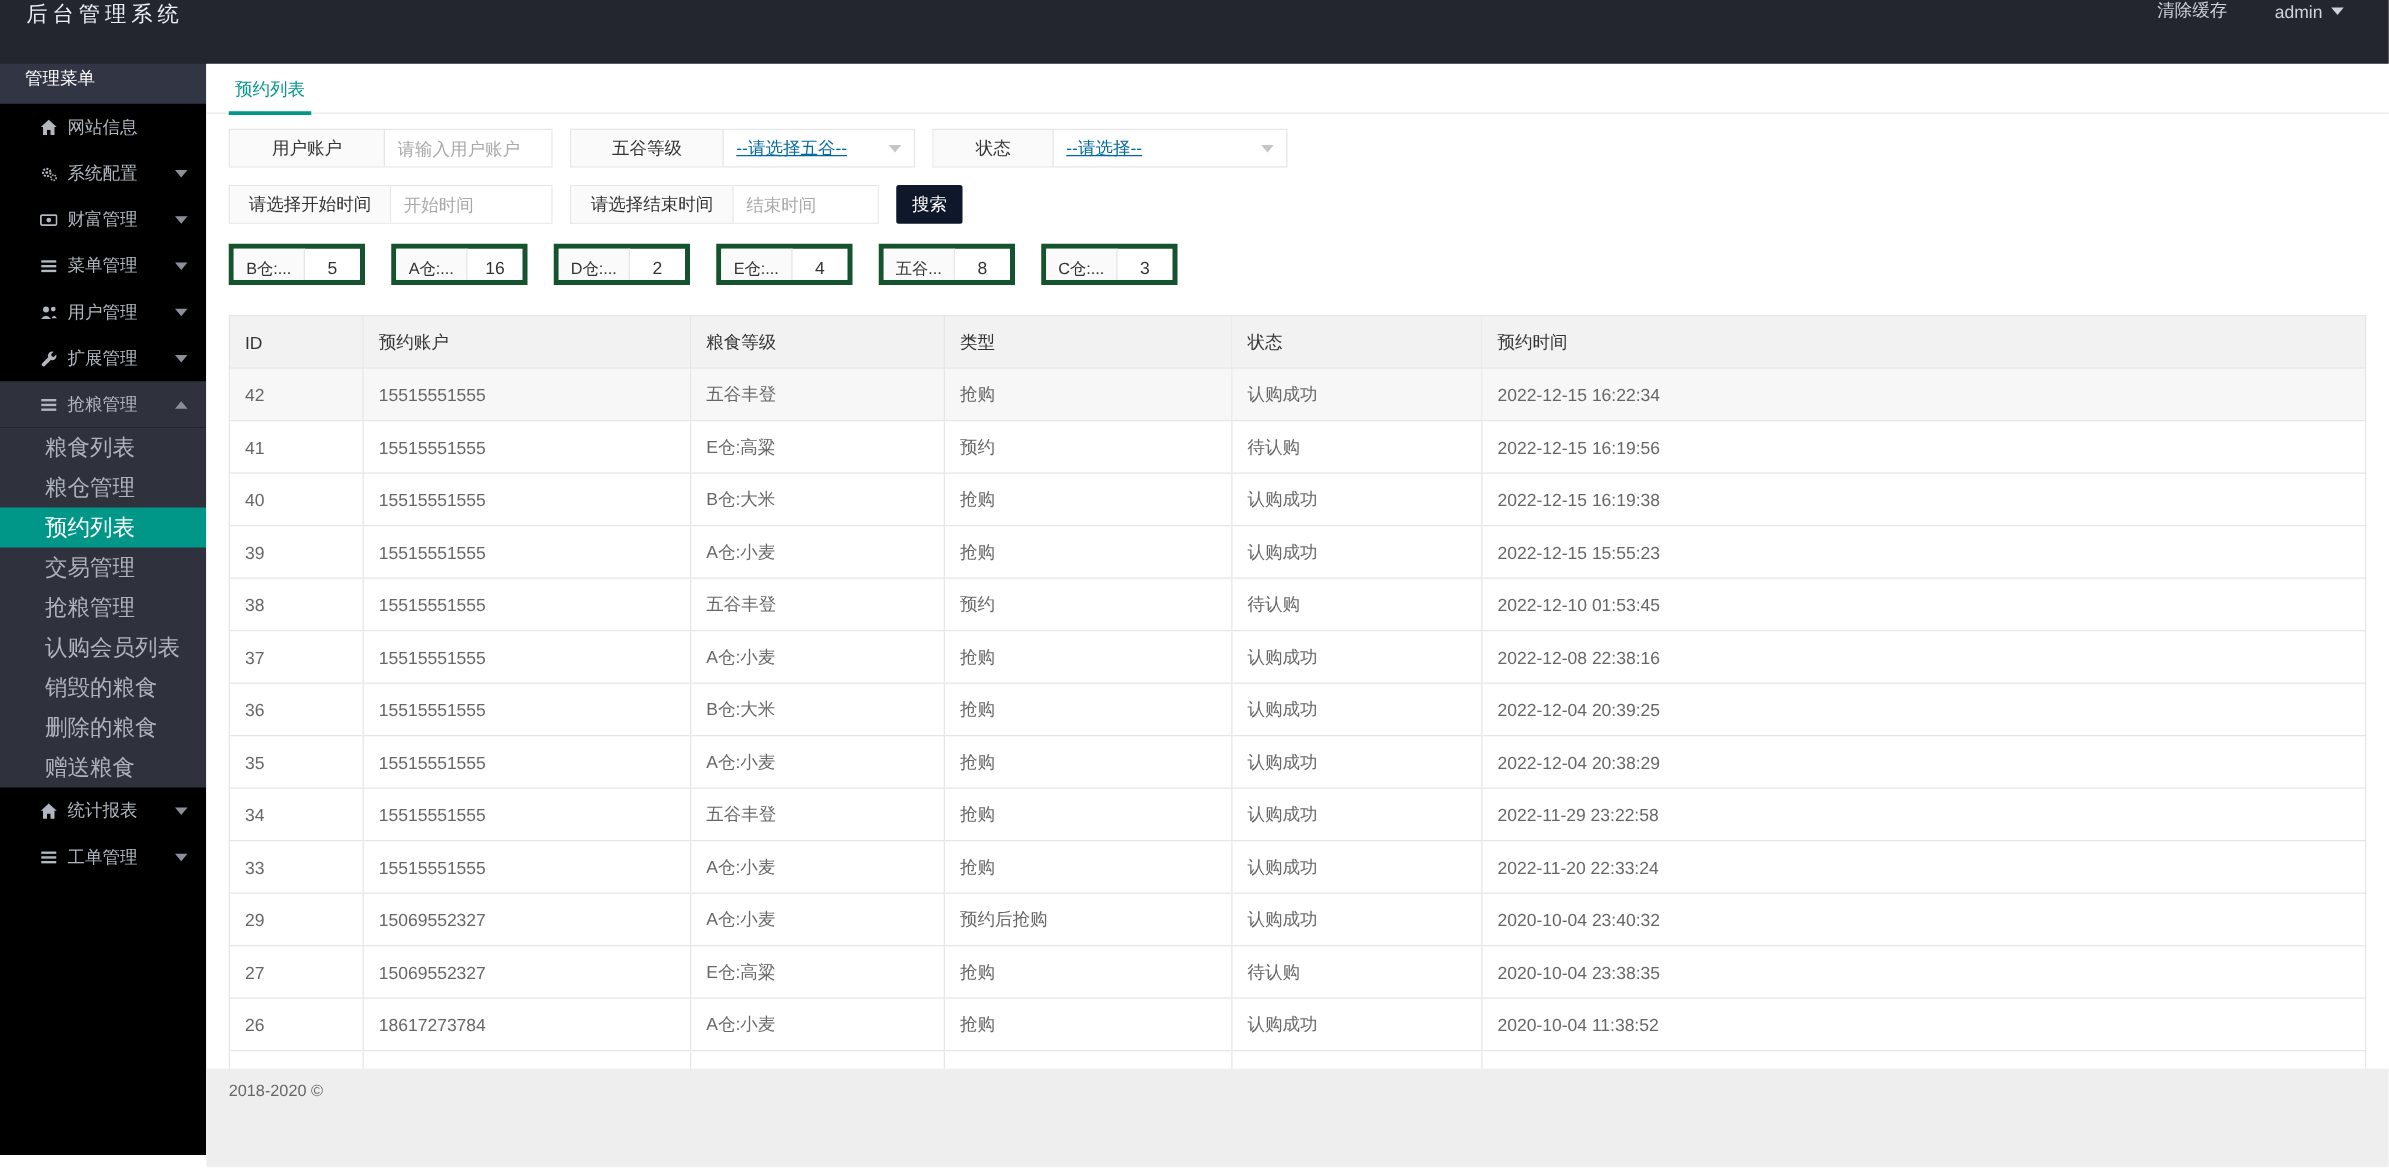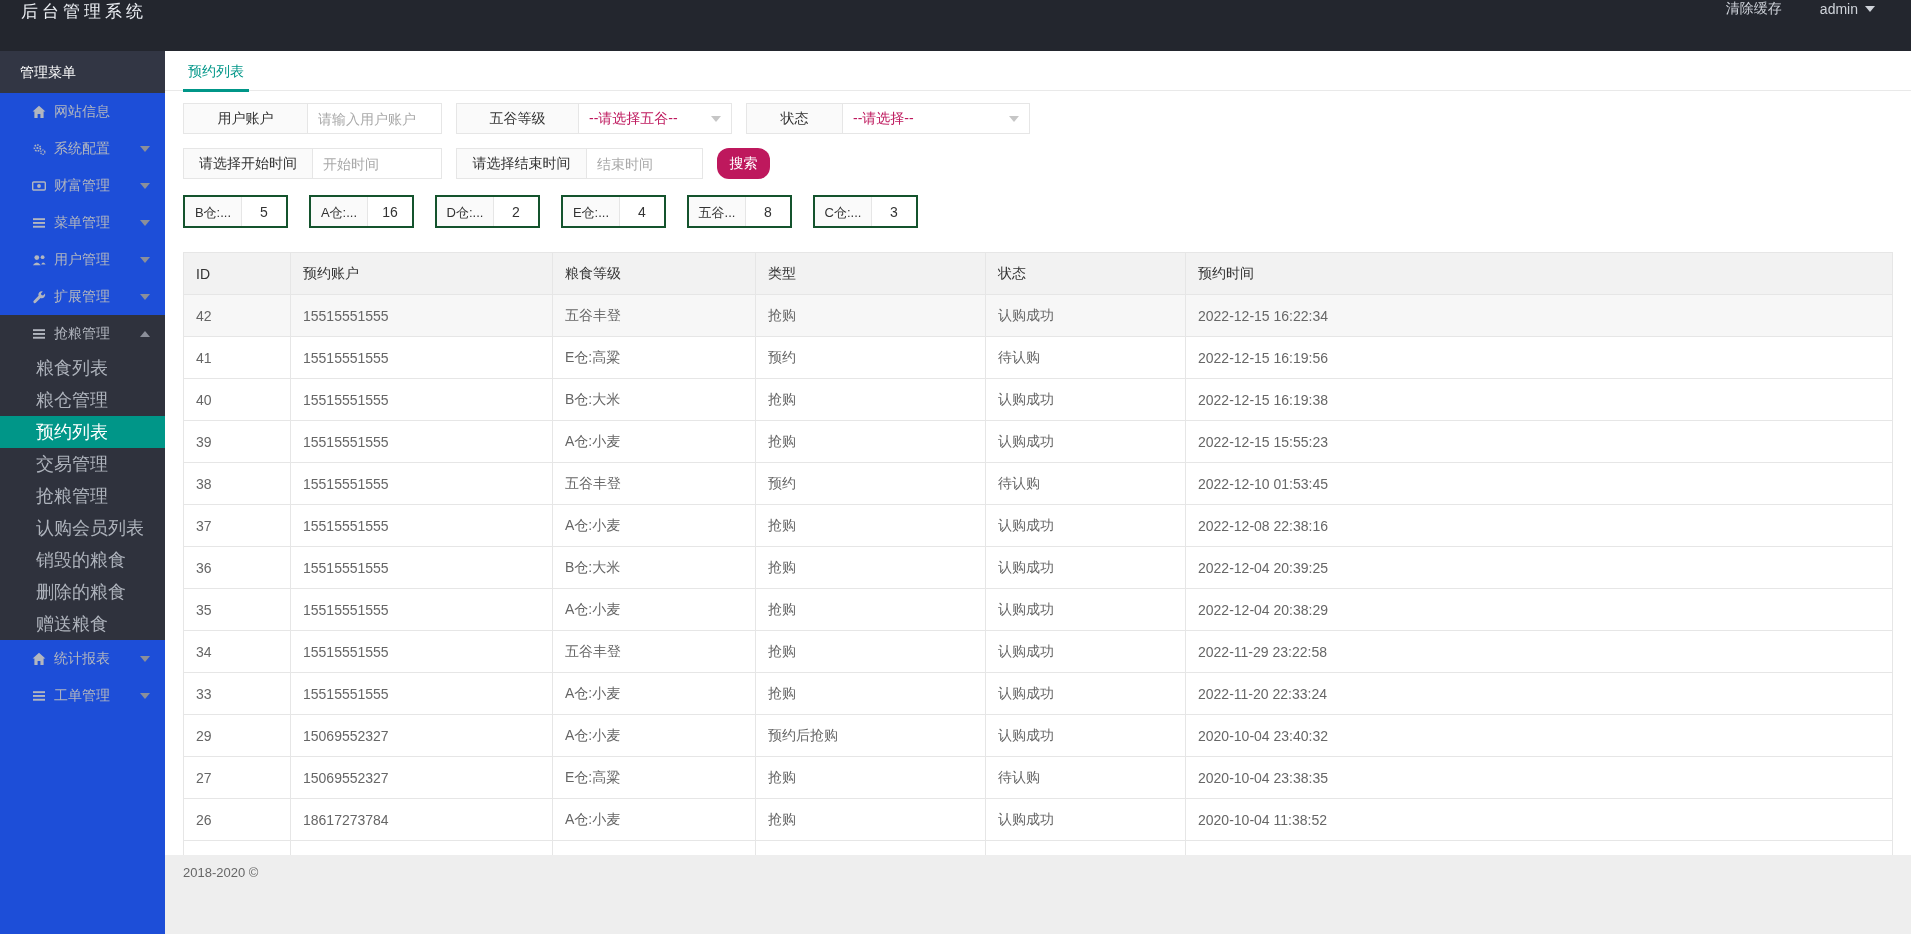--- a/index.html
+++ b/index.html
@@ -7,21 +7,21 @@
   body { font-family:"Liberation Sans","DejaVu Sans",sans-serif; font-size:14px; background:#fff; }
 
   
   .app-header { position:absolute; left:0; top:0; width:1911px; height:51px; background:#23262e; display:flex; align-items:flex-start; justify-content:space-between; z-index:5; }
   .logo { padding-left:21px; color:#eceff4; font-size:17px; letter-spacing:4px; }
   .header-right { display:flex; align-items:center; gap:38px; padding-right:36px; }
   .header-action { color:#cfd3da; font-size:14px; cursor:pointer; background:none; border:none; font-family:inherit; display:flex; align-items:center; gap:7px; }
   .caret-down-white { width:0; height:0; border-left:5px solid transparent; border-right:5px solid transparent; border-top:6px solid #cfd3da; display:inline-block; }
 
   
-  .sidebar { position:absolute; left:0; top:51px; width:165px; height:883px; background:#1d4ed8; overflow:hidden; }
+  .sidebar { position:absolute; left:0; top:41px; width:165px; height:883px; background:#000000; overflow:hidden; }
   .side-title { height:42px; line-height:42px; background:#323644; color:#ffffff; padding-left:20px; font-size:14px; }
   .nav-item { position:relative; height:37px; line-height:37px; color:#b2b6bf; padding-left:32px; cursor:pointer; display:flex; align-items:center; font-size:14px; }
   .nav-item .nav-icon { width:18px; display:inline-flex; align-items:center; }
   .nav-icon svg { width:14px; height:14px; fill:currentColor; }
   .nav-label { margin-left:4px; }
   .caret { position:absolute; right:15px; top:16px; width:0; height:0; border-left:5px solid transparent; border-right:5px solid transparent; border-top:6px solid #8b8f9a; }
   .caret.up { border-top:none; border-bottom:6px solid #8b8f9a; }
   .nav-group-open { background:#2f323d; }
   .submenu { background:#2f323d; }
   .sub-item { height:32px; line-height:32px; color:#aeb3bc; padding-left:36px; cursor:pointer; font-size:18px; }
@@ -34,31 +34,31 @@
   .tab-item { position:relative; display:inline-block; height:40px; line-height:40px; padding:0 5px; color:#009688; font-size:14px; cursor:pointer; }
   .tab-item::after { content:''; position:absolute; left:0; right:0; bottom:-1px; height:3px; background:#009688; }
 
   .filter-area { padding:12px 18px 0 18px; }
   .filter-row { display:flex; align-items:center; margin-bottom:14px; }
   .filter-box { display:flex; height:31px; border:1px solid #e6e6e6; background:#fff; margin-right:14px; }
   .flabel { background:#fafafa; border-right:1px solid #e6e6e6; color:#333; text-align:center; line-height:29px; font-size:14px; }
   .ffield { position:relative; display:flex; align-items:center; }
   .ffield input { border:none; outline:none; width:100%; height:100%; padding:0 10px; font-size:14px; font-family:inherit; color:#666; }
   .ffield input::placeholder { color:#a9a9a9; }
-  .select-text { padding-left:10px; color:#be185d; font-size:14px; }
+  .select-text { padding-left:10px; color:#0369a1; font-size:14px;text-decoration:underline; }
   .select-caret { position:absolute; right:10px; top:12px; width:0; height:0; border-left:5px solid transparent; border-right:5px solid transparent; border-top:6px solid #c6c6c6; }
   .fb-r0-f0 .flabel{width:124px} .fb-r0-f0 .ffield{width:133px}
   .fb-r0-f1 .flabel{width:122px} .fb-r0-f1 .ffield{width:152px}
   .fb-r0-f2 .flabel{width:96px}  .fb-r0-f2 .ffield{width:186px}
   .fb-r1-f0 .flabel{width:129px} .fb-r1-f0 .ffield{width:128px}
   .fb-r1-f1 .flabel{width:130px} .fb-r1-f1 .ffield{width:115px}
-  .search-btn { width:53px; height:31px; background:#be185d; color:#fff; border:none; border-radius:12px; font-size:14px; font-family:inherit; cursor:pointer; }
+  .search-btn { width:53px; height:31px; background:#0f172a; color:#fff; border:none; border-radius:2px; font-size:14px; font-family:inherit; cursor:pointer; }
 
   .stats-row { display:flex; padding:2px 18px 0 18px; }
-  .stat-box { display:flex; height:33px; border:2px solid #14532d; margin-right:21px; background:#fff; }
+  .stat-box { display:flex; height:33px; border:4px solid #14532d; margin-right:21px; background:#fff; }
   .stat-label { width:57px; background:#fafafa; border-right:1px solid #e6e6e6; color:#333; font-size:13px; line-height:31px; text-align:center; white-space:nowrap; overflow:hidden; }
   .stat-value { width:44px; text-align:center; line-height:31px; color:#333; font-size:14px; }
 
   .table-wrap { padding:24px 18px 0 18px; }
   table.records { width:100%; border-collapse:collapse; table-layout:fixed; }
   table.records th, table.records td { border:1px solid #e6e6e6; text-align:left; padding-left:12px; font-weight:400; overflow:hidden; white-space:nowrap; }
   table.records th { height:42px; background:#f2f2f2; color:#333; font-size:14px; }
   table.records td { height:42px; color:#666; font-size:14px; background:#fff; }
   tr.first-row td { background:#f7f7f7; }
   tr.partial-row td { height:14px; border-bottom:none; }

